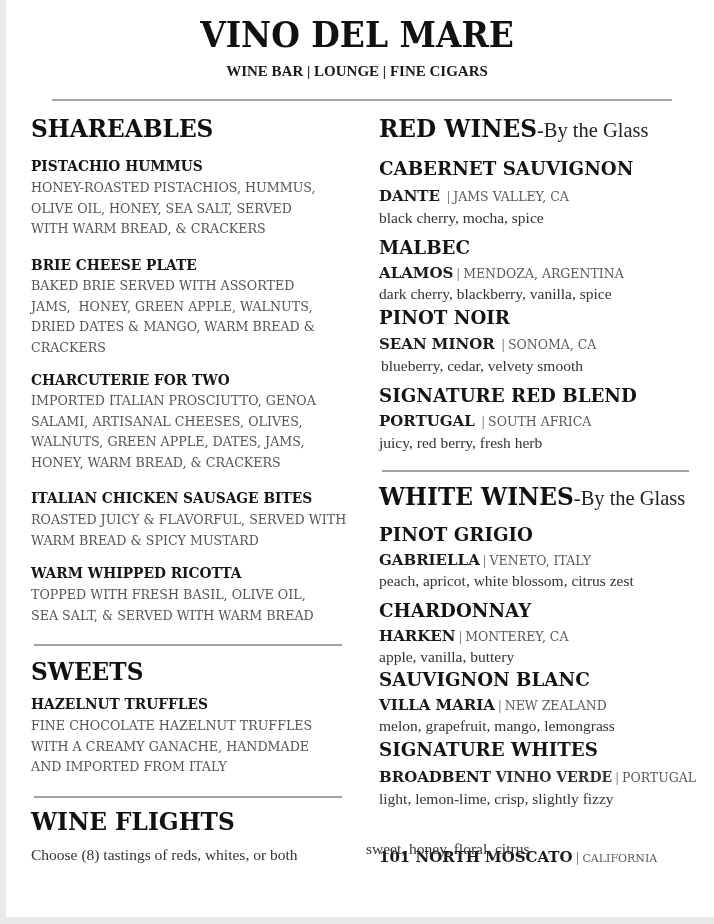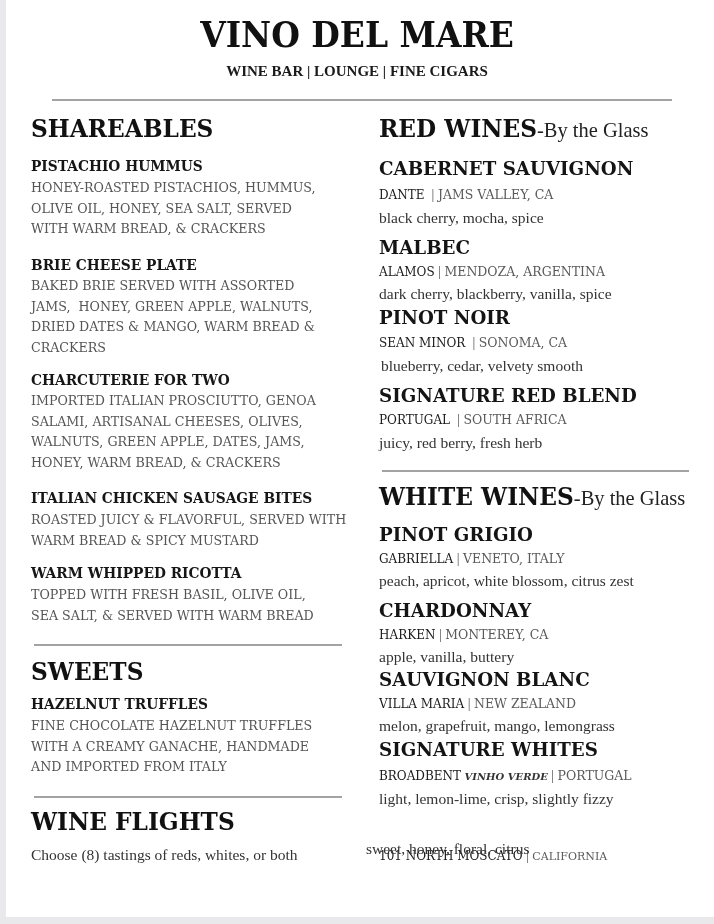--- a/index.html
+++ b/index.html
@@ -34,22 +34,22 @@
     font-family: "DejaVu Serif", serif; font-size: 13.2px; color: #555; line-height: 20.5px;
     transform-origin: left top; transform: scaleX(0.96);
   }
   .wine-type {
     font-family: "DejaVu Serif", serif; font-weight: bold; font-size: 19px; color: #141414;
     transform-origin: left center; transform: scaleX(0.96);
   }
   .producer {
     font-family: "Liberation Serif", serif; font-size: 14px; color: #555;
   }
-  .producer .pname { font-family: "DejaVu Serif", serif; font-weight: normal; font-size: 12px; color: #1a1a1a; }
-  .producer .small { font-family: "DejaVu Serif", serif; font-weight: bold; font-size: 10px; color: #333; font-style: italic; }
+  .producer .pname { font-family: "DejaVu Serif", serif; font-weight: bold; font-size: 15px; color: #1a1a1a; }
+  .producer .small { font-family: "DejaVu Serif", serif; font-weight: bold; font-size: 14px; color: #333; }
   .producer .region { font-family: "DejaVu Serif", serif; font-size: 12.5px; color: #5a5a5a; }
   .producer .region.smallcaps { font-size: 11px; }
   .notes {
     font-family: "Liberation Serif", serif; font-size: 15.5px; color: #333;
   }
   .flight-desc { font-family: "Liberation Serif", serif; font-size: 15.5px; color: #333; }
 </style>
 </head>
 <body>
 

